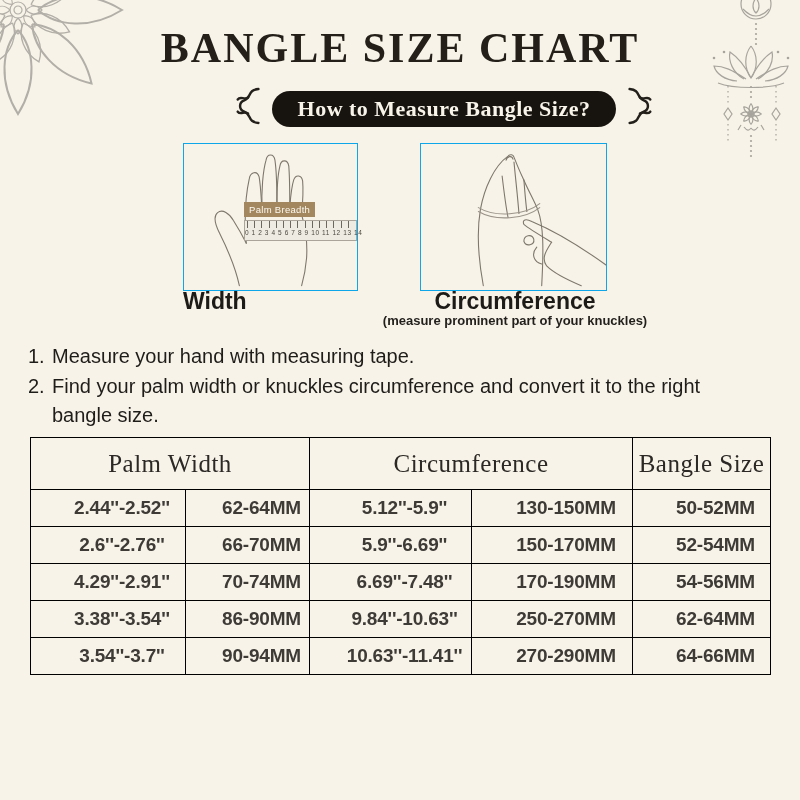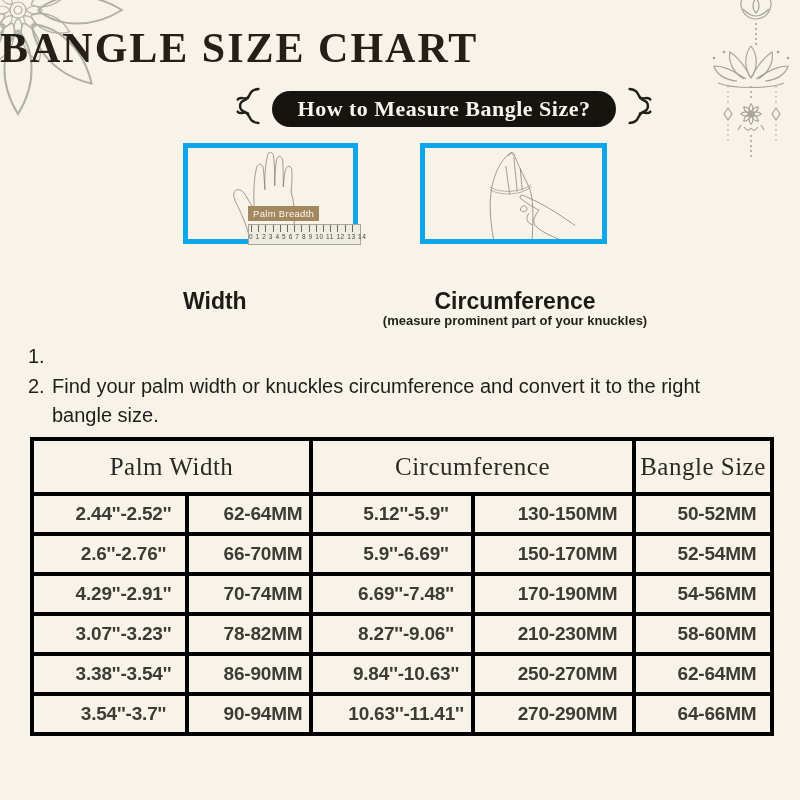--- a/index.html
+++ b/index.html
@@ -8,41 +8,42 @@
     background:#f8f3e8;
     font-family:"Liberation Sans", sans-serif;
     color:#24201c;
   }
   
   .mandala{position:absolute;left:0;top:0;width:175px;height:175px;}
   .lotus{position:absolute;left:688px;top:0;width:112px;height:185px;}
   
   .title{
     position:absolute;top:24px;left:0;width:100%;
+    text-align:center;
     font-family:"Liberation Serif", serif;
     font-weight:bold;font-size:42px;letter-spacing:2px;
     color:#242019;
   }
   
   .banner-row{
     position:absolute;top:85px;left:0;width:100%;
     display:flex;justify-content:center;align-items:flex-end;gap:7px;padding-left:44px;
   }
   .pill{
     background:#17140f;color:#f8f4ea;
     font-family:"Liberation Serif", serif;font-weight:bold;
     font-size:22px;letter-spacing:0.5px;
     height:36px;line-height:36px;padding:0 26px;border-radius:19px;
   }
   .squiggle{width:32px;height:42px;}
   .squiggle.right{transform:scaleX(-1);}
   
   .illus-box{
-    position:absolute;top:143px;height:101px;
-    border:5px solid #0ea5e9;background:#f8f3e8;box-sizing:border-box;
+    position:absolute;top:143px;height:148px;
+    border:1px solid #0ea5e9;background:#f8f3e8;box-sizing:border-box;
   }
   .box-left{left:183px;width:175px;}
   .box-right{left:420px;width:187px;}
   .illus-box svg{position:absolute;left:0;top:0;width:100%;height:100%;}
   .palm-tag{
     position:absolute;left:60px;top:58px;
     background:#a3875e;color:#fcf9f1;
     font-size:9.5px;line-height:15px;padding:0 5px;letter-spacing:0.3px;
     white-space:nowrap;
   }
@@ -75,21 +76,21 @@
   .instructions{position:absolute;left:28px;top:342px;width:745px;}
   .inst{display:flex;font-size:20px;color:#1f1d1a;line-height:29px;margin-bottom:1px;}
   .inst .n{flex:0 0 24px;}
   .inst .t{max-width:672px;}
   
   .size-table{
     position:absolute;left:30px;top:437px;width:740px;
     border-collapse:collapse;table-layout:fixed;
   }
   .size-table th,.size-table td{
-    border:4px solid #000000;text-align:center;vertical-align:middle;
+    border:1px solid #000000;text-align:center;vertical-align:middle;
     background:#f8f3e8;padding:0;
   }
   .size-table th{
     height:51px;
     font-family:"Liberation Serif", serif;font-weight:normal;
     font-size:25px;color:#2b2825;letter-spacing:0.5px;
   }
   .size-table td{
     height:36px;
     font-size:19px;font-weight:bold;letter-spacing:-0.2px;color:#3e3b37;padding-left:28px;
@@ -237,20 +238,21 @@
   </svg>
 </div>
 
 <div class="width-label">Width</div>
 <div class="circ-label">Circumference</div>
 <div class="circ-note">(measure prominent part of your knuckles)</div>
 
 <div class="instructions">
   <div class="inst">
     <span class="n">1.</span>
+    <span class="t">Measure your hand with measuring tape.</span>
   </div>
   <div class="inst">
     <span class="n">2.</span>
     <span class="t">Find your palm width or knuckles circumference and convert it to the right bangle size.</span>
   </div>
 </div>
 
 <table class="size-table">
   <colgroup>
     <col style="width:155px">
@@ -282,27 +284,20 @@
       <td>52-54MM</td>
     </tr>
     <tr>
       <td>4.29''-2.91''</td>
       <td>70-74MM</td>
       <td>6.69''-7.48''</td>
       <td>170-190MM</td>
       <td>54-56MM</td>
     </tr>
     <tr>
-      <td>3.07''-3.23''</td>
-      <td>78-82MM</td>
-      <td>8.27''-9.06''</td>
-      <td>210-230MM</td>
-      <td>58-60MM</td>
-    </tr>
-    <tr>
       <td>3.38''-3.54''</td>
       <td>86-90MM</td>
       <td>9.84''-10.63''</td>
       <td>250-270MM</td>
       <td>62-64MM</td>
     </tr>
     <tr>
       <td>3.54''-3.7''</td>
       <td>90-94MM</td>
       <td>10.63''-11.41''</td>

